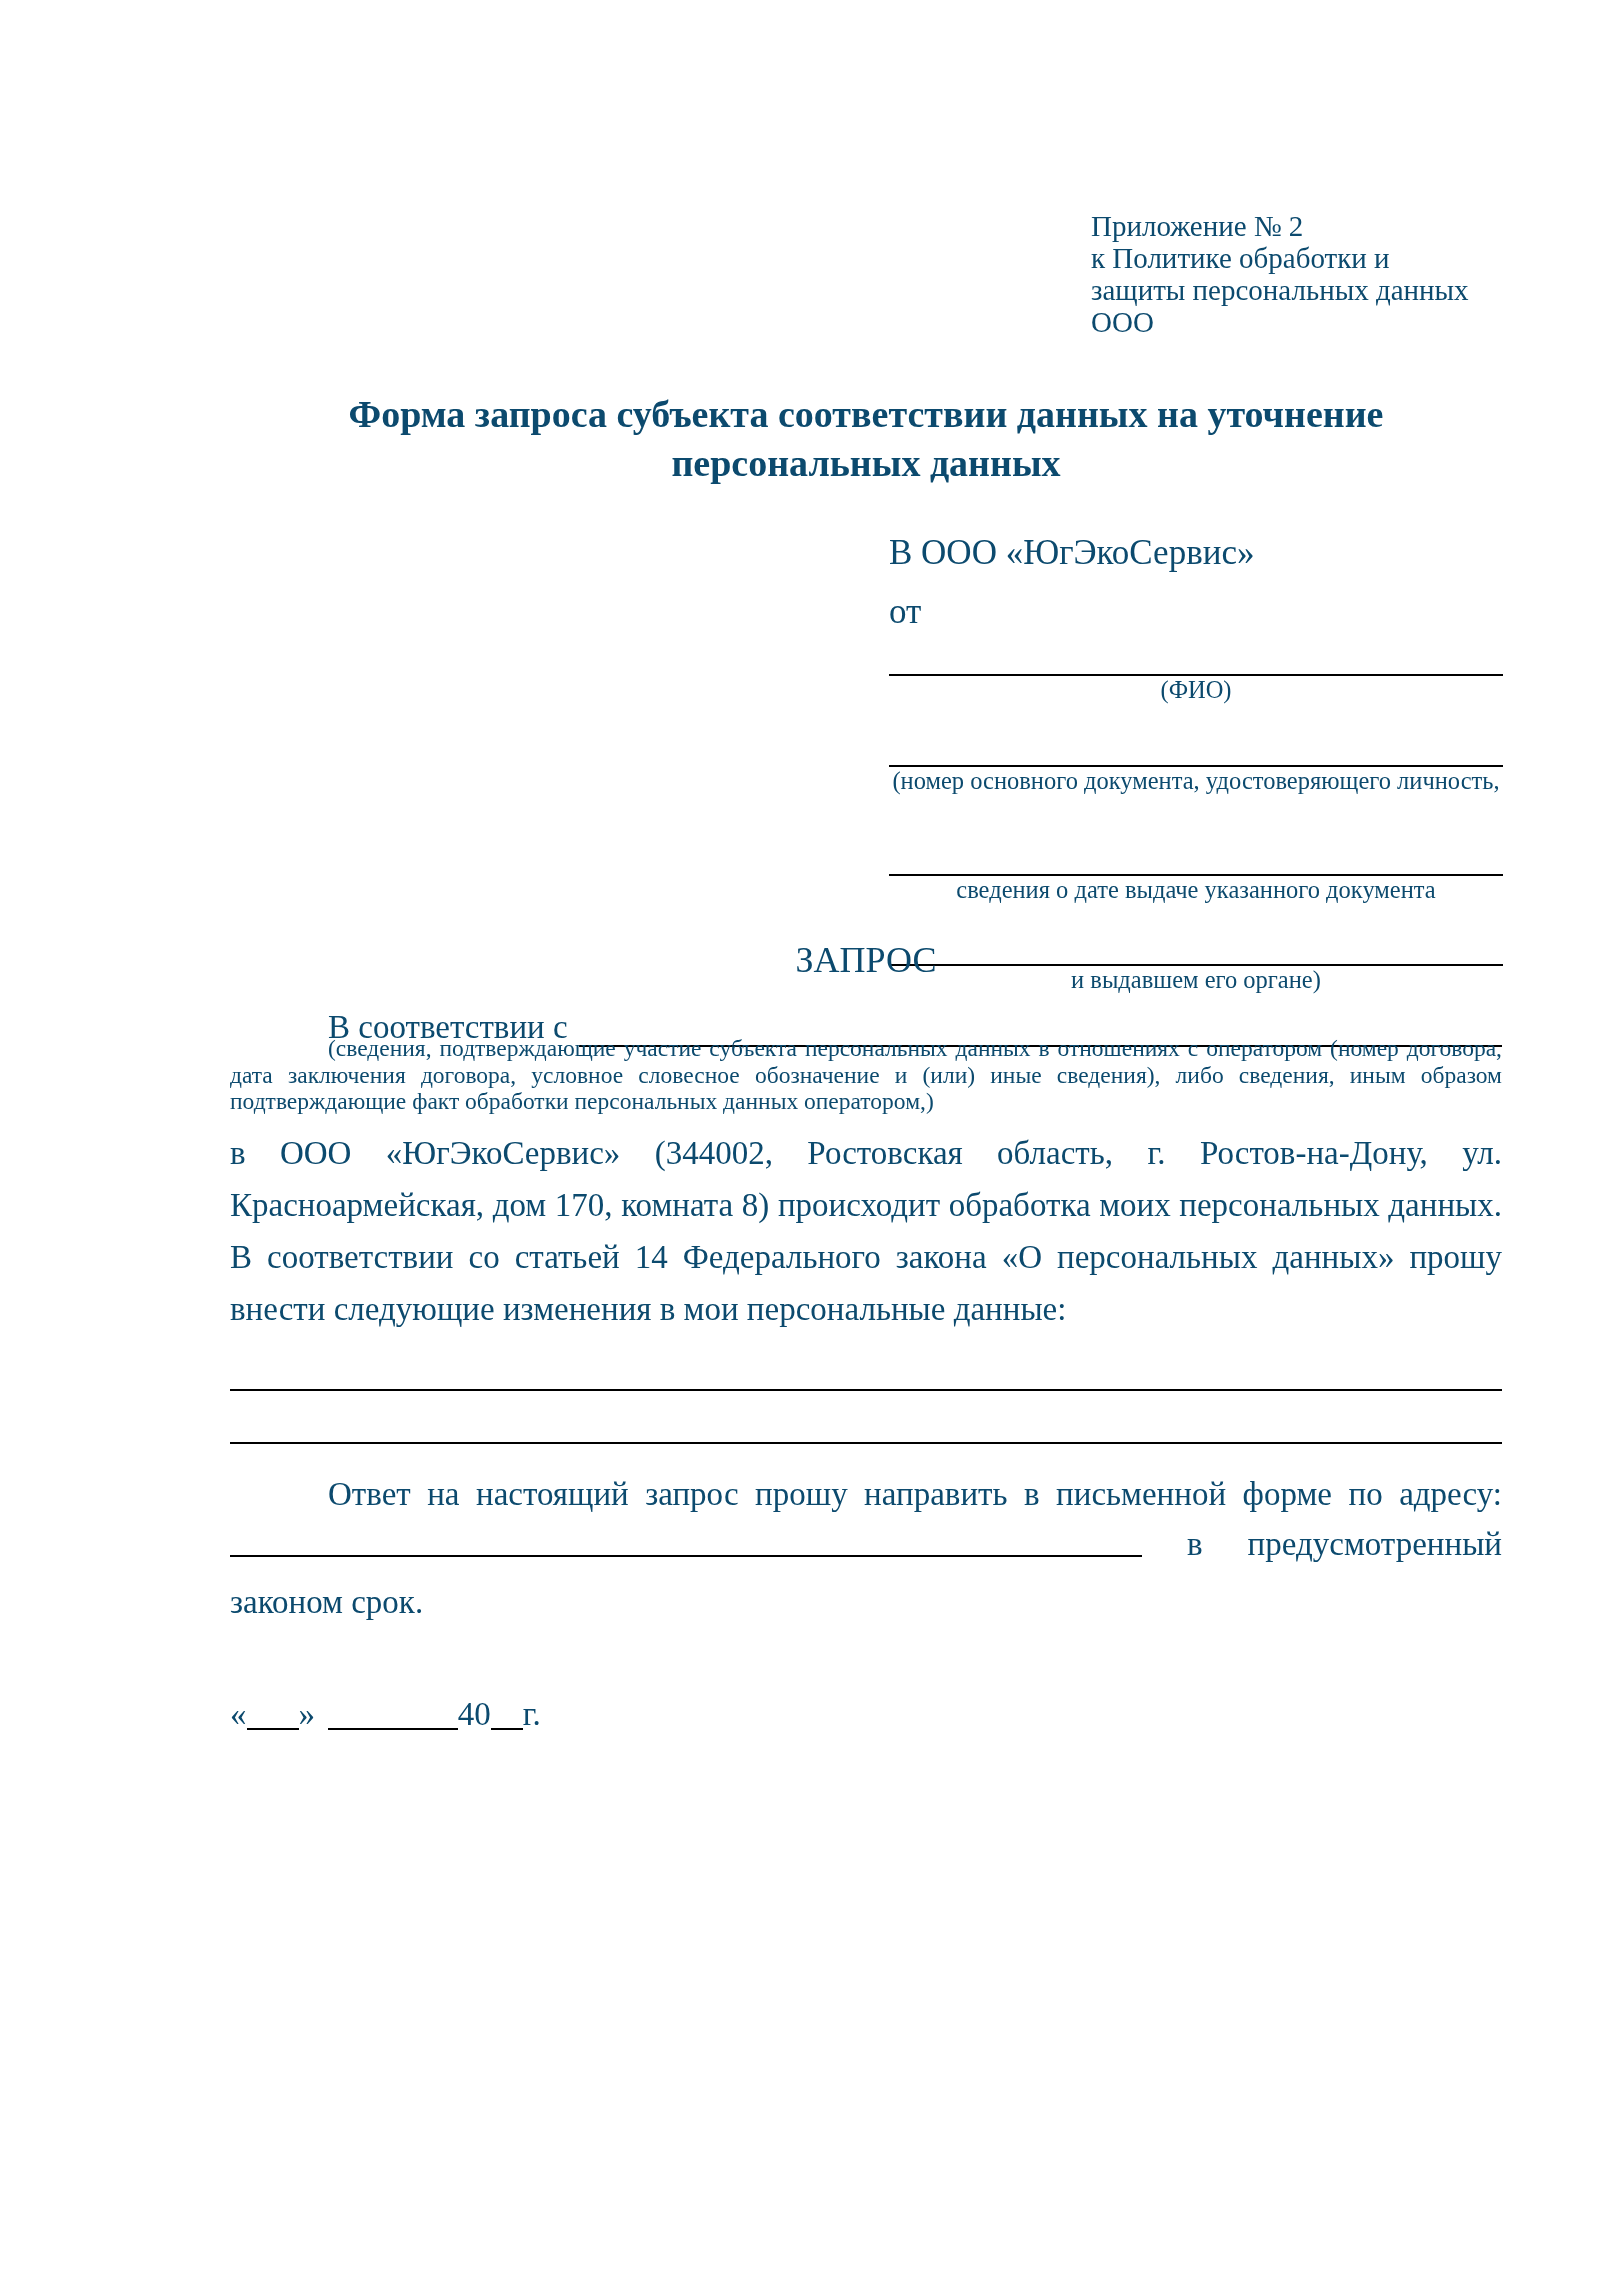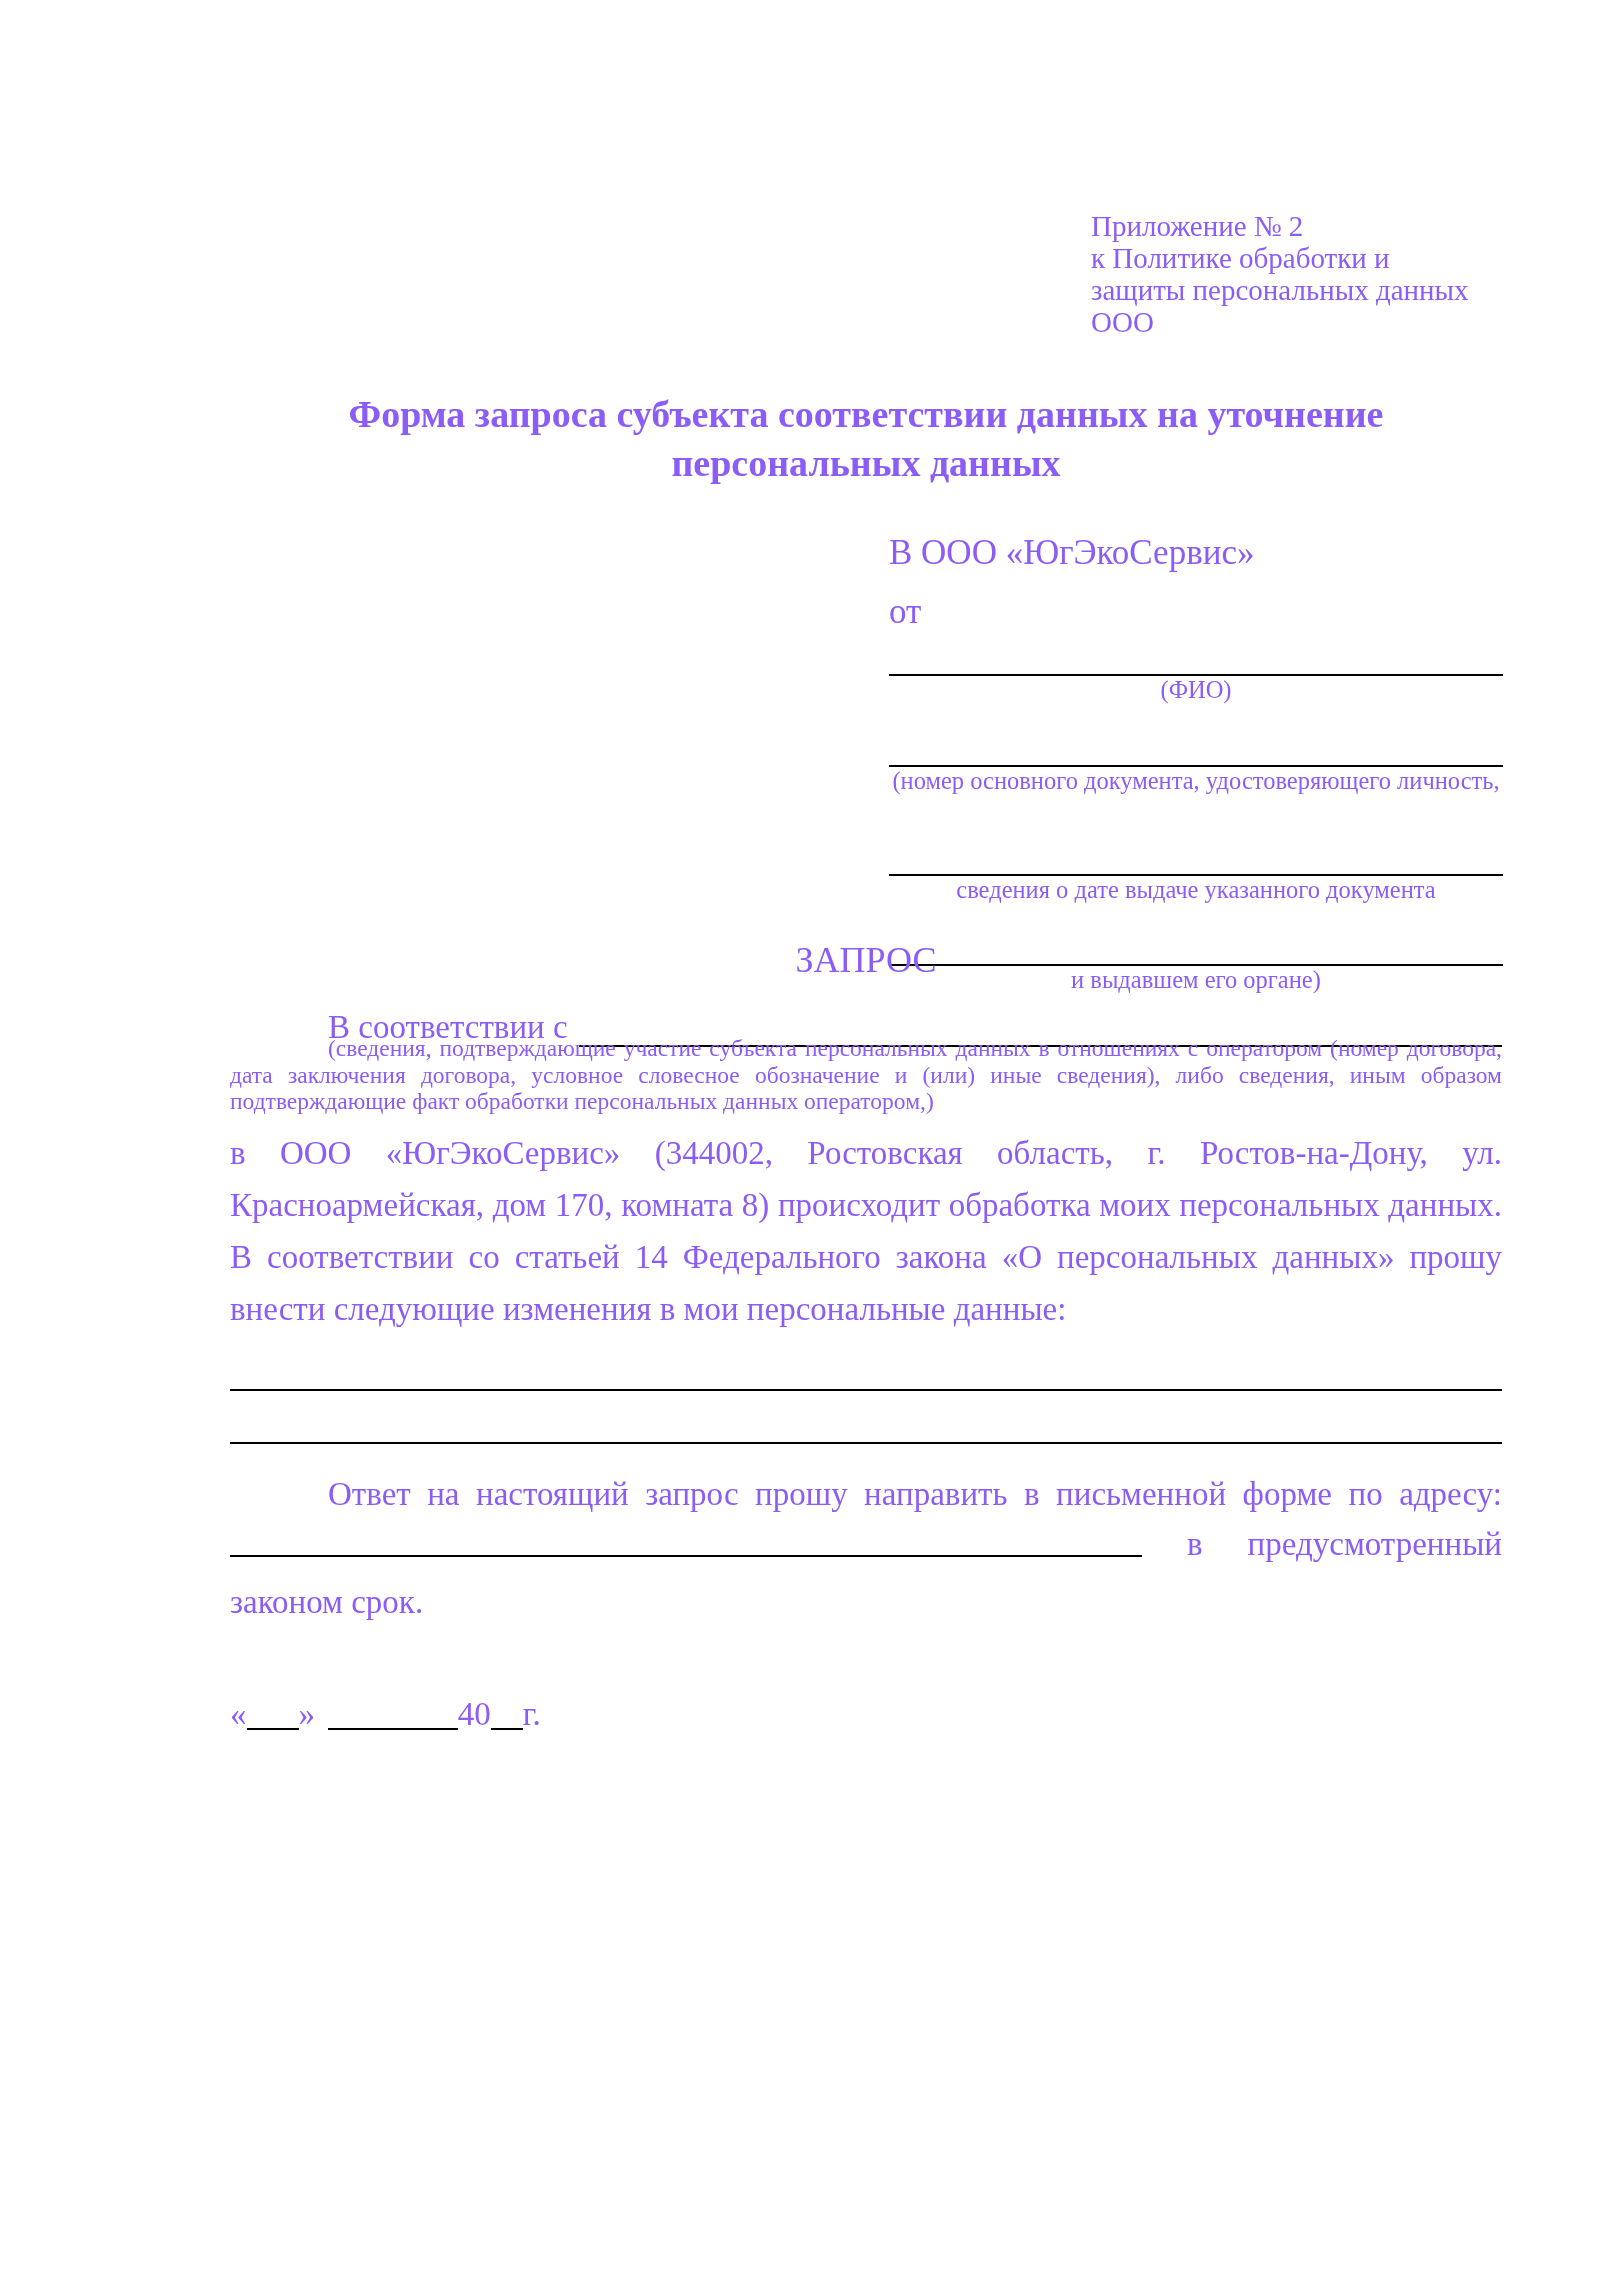--- a/index.html
+++ b/index.html
@@ -1,21 +1,21 @@
 <!DOCTYPE html>
 <html><head>
 <meta charset="utf-8">
 <style>
   html,body{margin:0;padding:0;background:#888;}
   .page{
     position:relative;
     width:1621px;height:2293px;
     margin:0 auto;
     background:#ffffff;
-    color:#8b5cf6;
+    color:#0c4a6e;
     font-family:"Liberation Serif","DejaVu Serif",serif;
     overflow:hidden;
   }
   .abs{position:absolute;}
   
   .appendix{left:1091px;top:210px;width:421px;font-size:29px;line-height:32px;}
   
   .title{left:230px;top:390px;width:1272px;text-align:center;font-weight:bold;font-size:38px;line-height:49px;}
   
   .addr-to{left:889px;top:533px;width:614px;font-size:35px;line-height:39px;}

